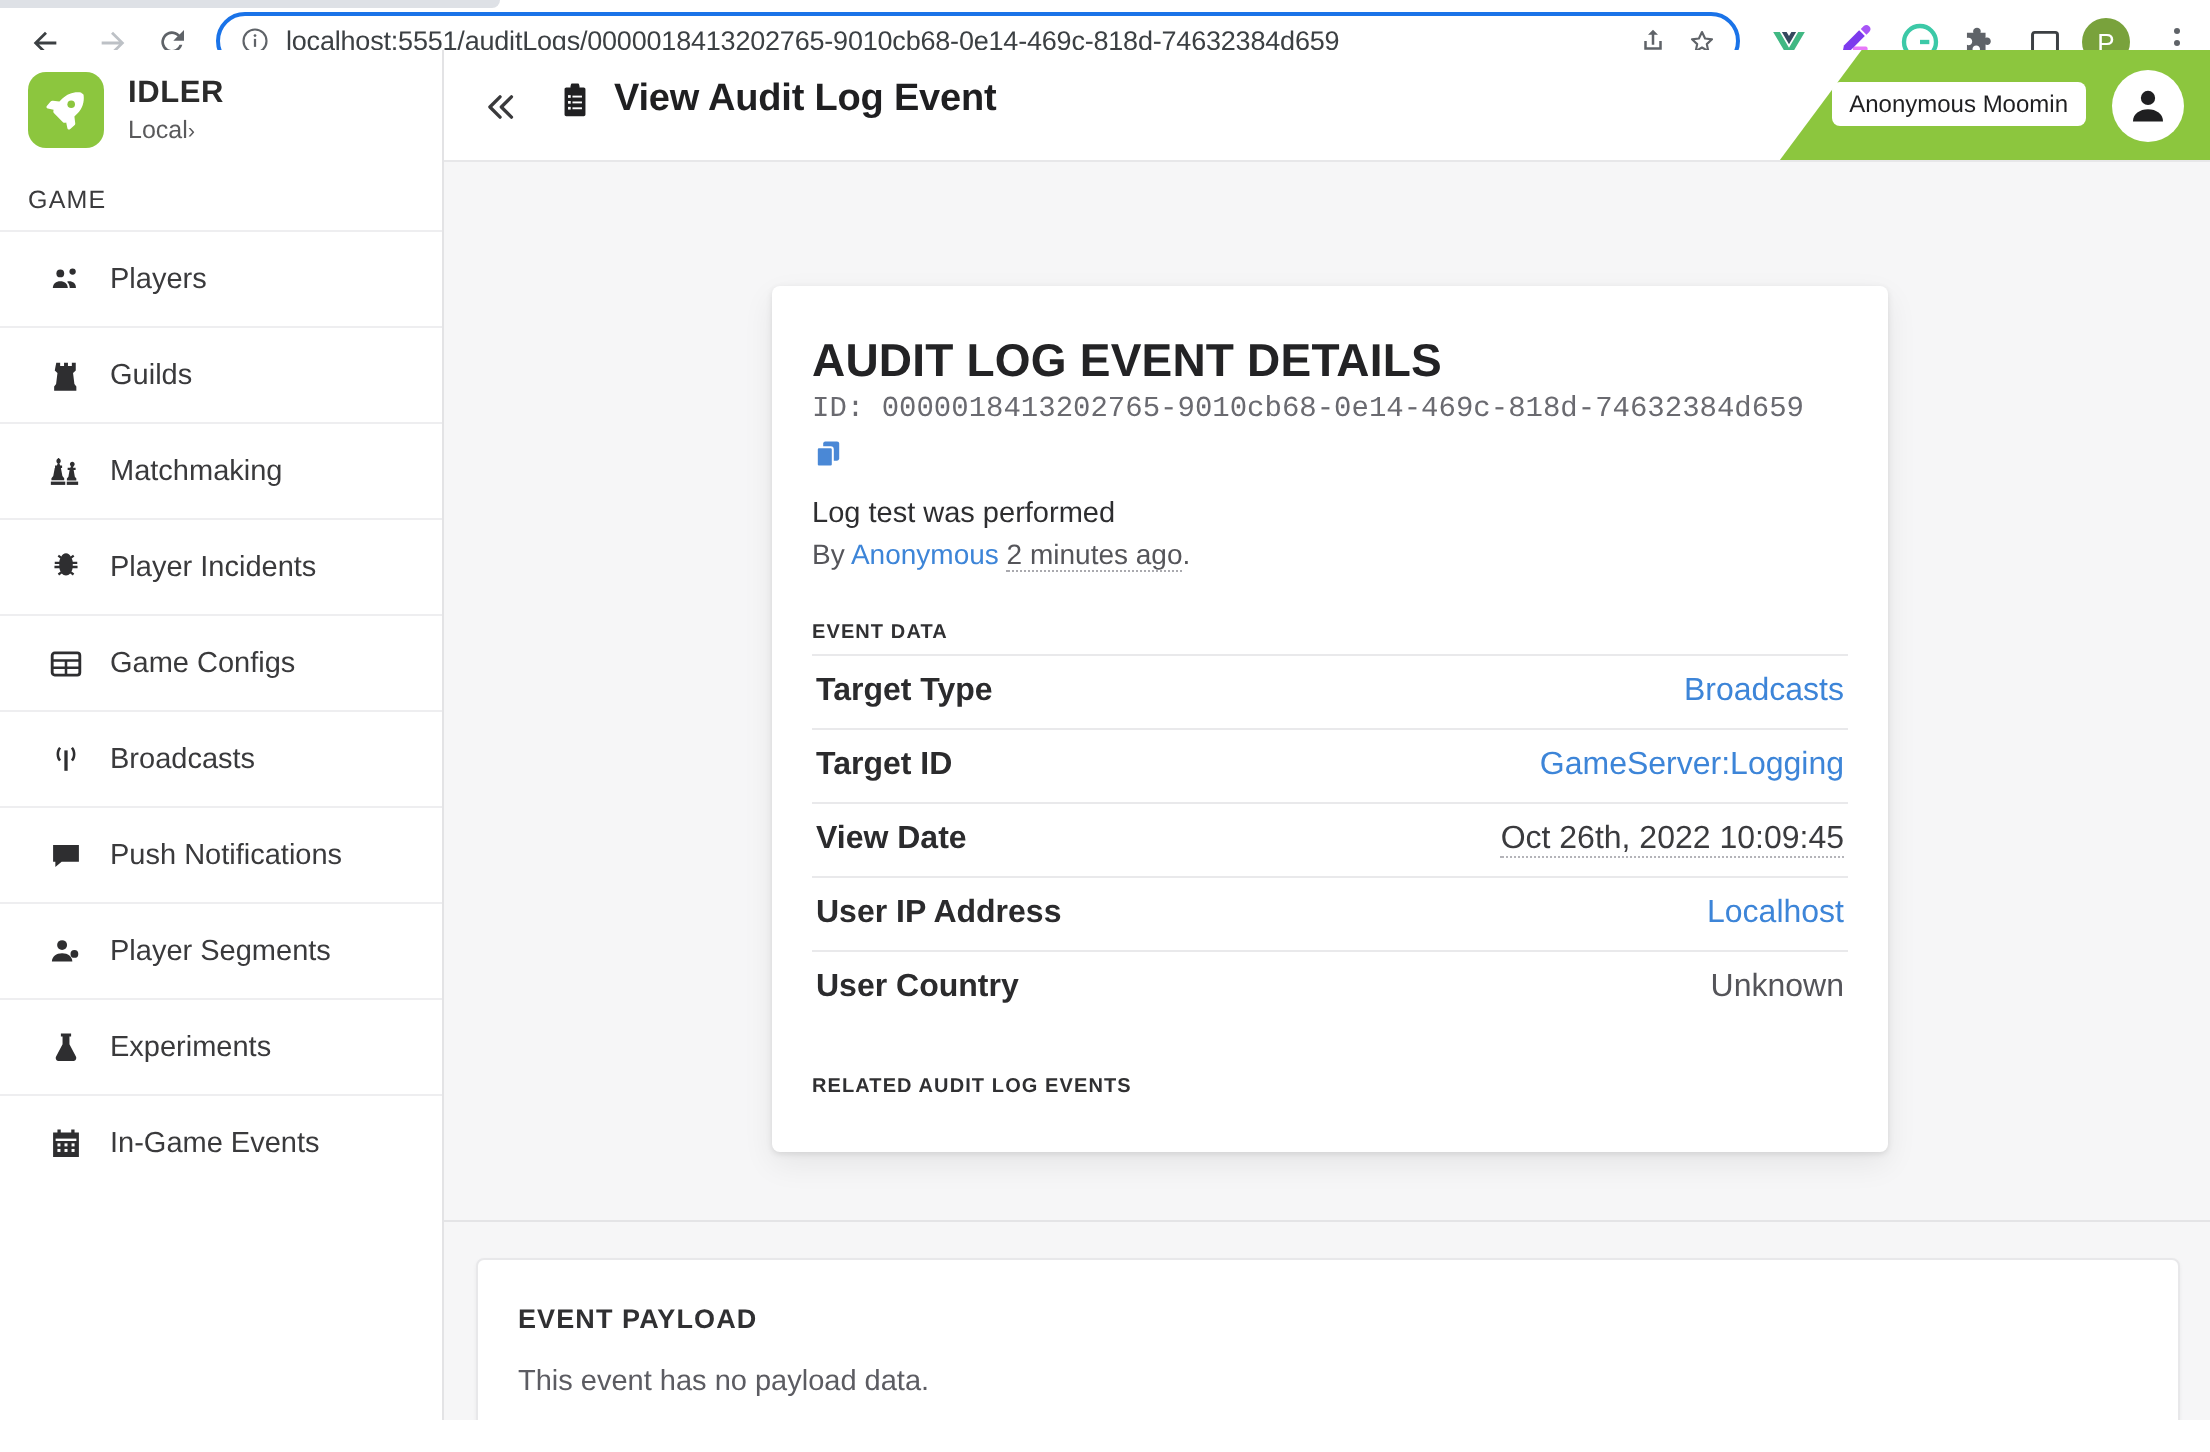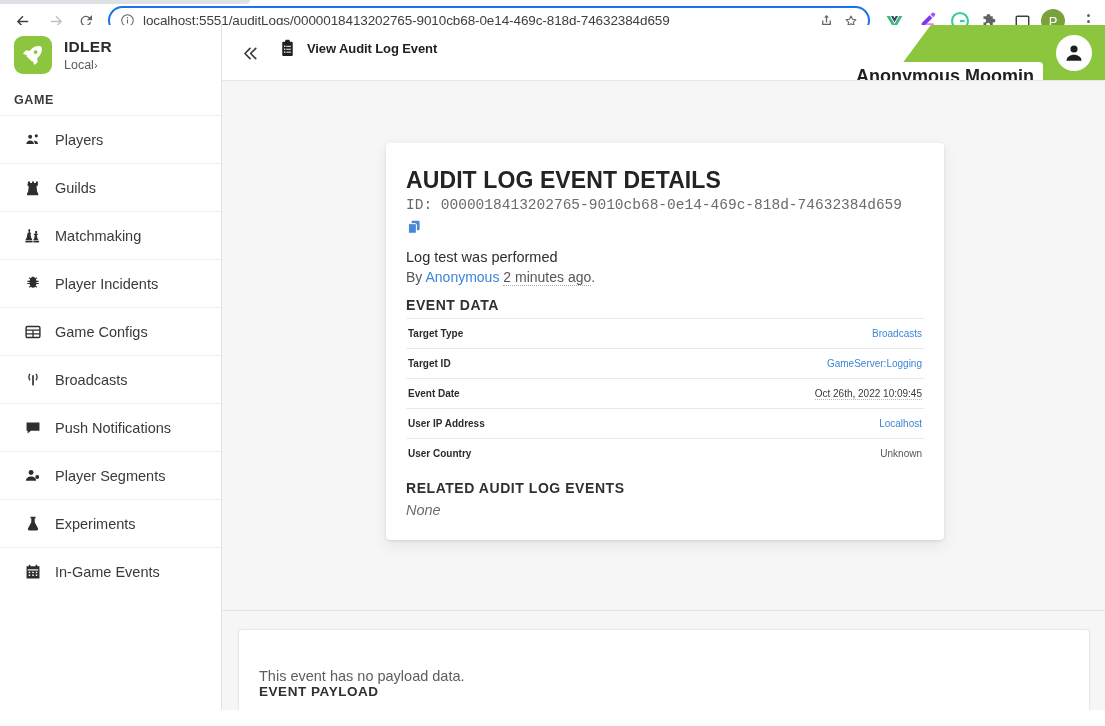--- a/index.html
+++ b/index.html
@@ -146,21 +146,21 @@
     font-size: 15.5px; font-weight: bold; color: #2b2b2b;
     letter-spacing: 0.3px;
   }
   #brand-env {
     font-size: 12.5px; color: #5a5a5c; margin-top: 2px;
   }
   #brand-env .chev { font-size: 11px; }
 
   .nav-section-title {
     font-size: 12.5px;
-    font-weight: bold;
+    font-weight: normal;
     color: #3b3b3d;
     letter-spacing: 0.6px;
     padding: 8px 0 8px 14px;
   }
   .nav-item {
     display: flex;
     align-items: center;
     height: 48px;
     padding-left: 22px;
     border-top: 1px solid #eeeef0;
@@ -195,43 +195,42 @@
     font-size: 19px;
   }
   #page-title-wrap {
     position: absolute;
     top: 14px; left: 56px;
     display: flex; align-items: center;
   }
   #page-title-icon { display: flex; align-items: center; color: #202022; }
   #page-title {
     margin-left: 10px;
-    font-size: 13px;
+    font-size: 19px;
     font-weight: bold;
     color: #1f1f21;
     letter-spacing: -0.1px;
   }
   #header-green-banner {
     position: absolute;
     top: 0; right: 0;
     width: 260px; height: 56px;
     background: #8cc63e;
     clip-path: polygon(17% 100%, 100% 100%, 100% 0, 33% 0);
   }
   #user-badge {
     position: absolute;
     top: 16px; right: 62px;
     background: #ffffff;
     border-radius: 4px;
     padding: 4px 9px;
-    font-size: 18px;
-    font-weight: bold;
+    font-size: 12px;
+    font-weight: normal;
     color: #1f1f21;
     white-space: nowrap;
-    margin-top: 21px;
   }
   #user-avatar-button {
     position: absolute;
     top: 10px; right: 13px;
     width: 36px; height: 36px;
     border-radius: 50%;
     background: #ffffff;
     display: flex; align-items: center; justify-content: center;
   }
 
@@ -282,33 +281,33 @@
     font-size: 14px;
     color: #55555a;
   }
   #event-byline .author { color: #3d85d8; }
   #event-byline .timeago {
     color: #55555a;
     border-bottom: 1px dotted #a9a9ae;
   }
 
   .section-heading {
-    font-size: 14px;
+    font-size: 10px;
     font-weight: bold;
     color: #303032;
     letter-spacing: 0.55px;
-    margin-top: 12px;
+    margin-top: 26px;
     margin-bottom: 5px;
   }
 
   #event-data-table { width: 100%; border-collapse: collapse; }
   #event-data-table tr { border-top: 1px solid #e9e9eb; }
   #event-data-table td {
     padding: 9px 2px;
-    font-size: 10px;
+    font-size: 16px;
     vertical-align: middle;
   }
   #event-data-table td.k {
     font-weight: bold;
     color: #2b2b2d;
     text-align: left;
   }
   #event-data-table td.v {
     text-align: right;
     color: #55555a;
@@ -636,40 +635,39 @@
         <tbody>
           <tr>
             <td class="k">Target Type</td>
             <td class="v link">Broadcasts</td>
           </tr>
           <tr>
             <td class="k">Target ID</td>
             <td class="v link">GameServer:Logging</td>
           </tr>
           <tr>
-            <td class="k">Event Date</td>
+            <td class="k">View Date</td>
             <td class="v">
               <span class="dotted">Oct 26th, 2022 10:09:45</span>
             </td>
           </tr>
           <tr>
             <td class="k">User IP Address</td>
             <td class="v link">Localhost</td>
           </tr>
           <tr>
             <td class="k">User Country</td>
             <td class="v">Unknown</td>
           </tr>
         </tbody>
       </table>
 
       <div class="section-heading">RELATED AUDIT LOG EVENTS</div>
-      <div id="related-none">None</div>
     </section>
 
     <div id="content-divider"></div>
 
     <section id="payload-card">
+      <div id="payload-title">EVENT PAYLOAD</div>
       <div id="payload-empty">This event has no payload data.</div>
-      <div id="payload-title">EVENT PAYLOAD</div>
     </section>
   </main>
 </div>
 
 </body></html>

